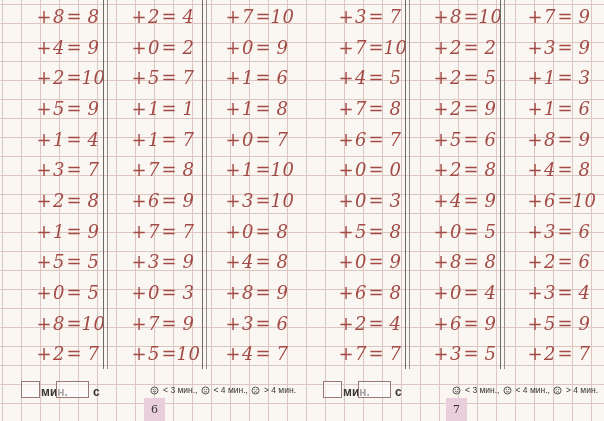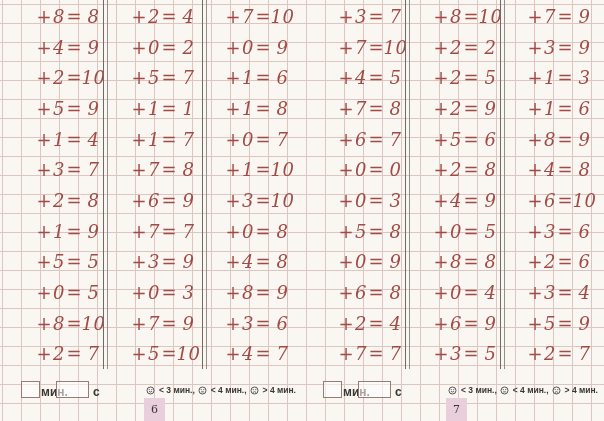--- a/index.html
+++ b/index.html
@@ -37,21 +37,21 @@
   .tbox { position:absolute; background:rgba(255,255,255,0.55);
           border:1.6px solid #9a7a76; }
   .tbox.small { left:21px; top:1px; width:19px; height:17px; }
   .tbox.big   { left:56px; top:1px; width:33px; height:17px; }
   .tlabel { position:absolute; top:5px; font-size:12px; font-weight:bold; color:#3a3633; }
   .tlabel.min { left:41px; }
   .tlabel.sec { left:93px; }
 
   .legend { position:absolute; top:3px; right:6px; height:14px;
             display:flex; align-items:center; gap:3px;
-            font-size:8.5px; font-weight:bold; color:#3a3633; white-space:nowrap; }
+            font-size:8.5px; font-weight:normal; color:#3a3633; white-space:nowrap; }
   .legend svg { display:block; margin-right:1px; }
 
   .pagenum { position:absolute; top:398px; left:144px; width:21px; height:23px;
              background:#e9cfdb; display:flex; align-items:center; justify-content:center;
              font-family:"DejaVu Serif", serif; font-size:11px; color:#3a3633; }
 </style>
 </head>
 <body>
 
 <div id="sheet">

